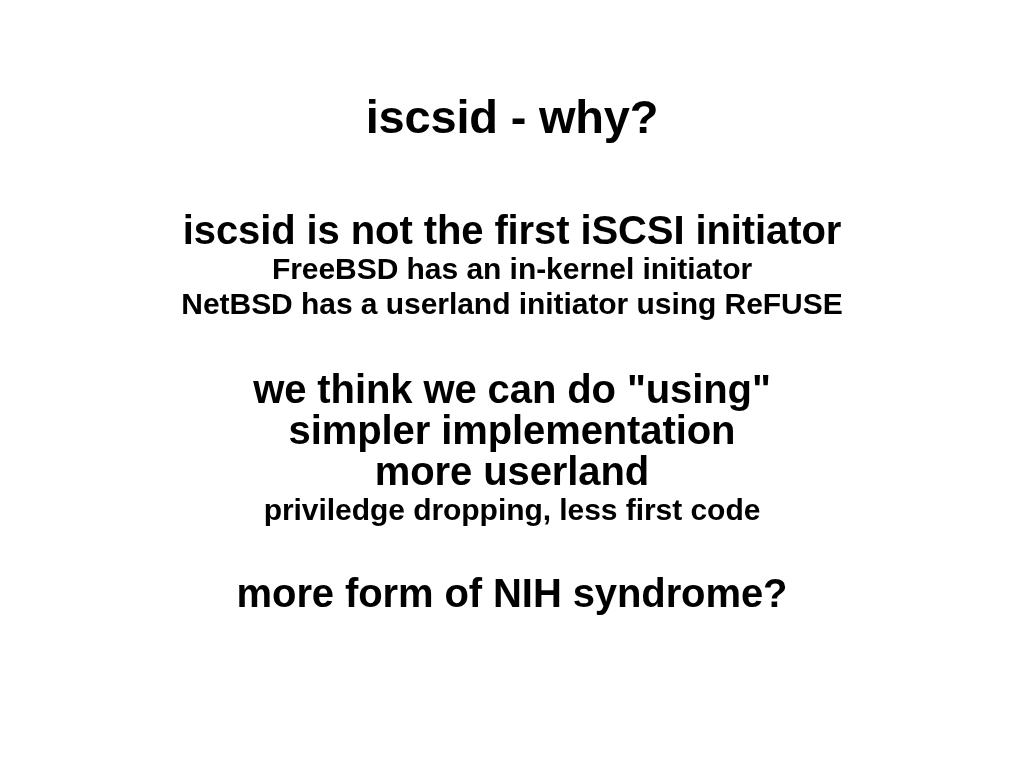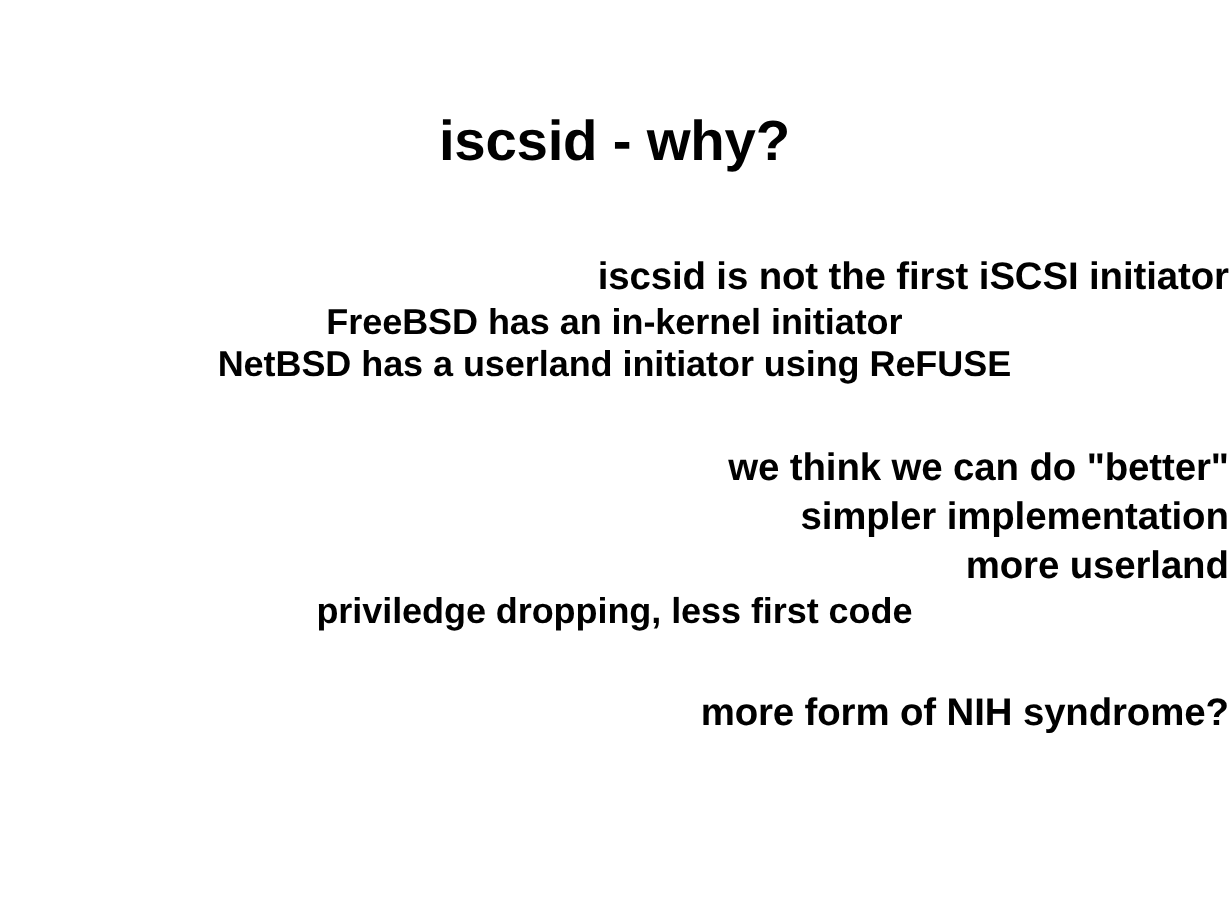--- a/index.html
+++ b/index.html
@@ -56,24 +56,23 @@
     display: block;
     width: 100%;
     text-align: center;
     font-weight: bold;
     color: #000000;
     white-space: nowrap;
   }
 
   
   .line.lead {
-    font-size: 32px;
+    font-size: 40px;
     line-height: 41px;
     letter-spacing: -0.1px;
-    text-align: right;
   }
 
   
   .line.sub {
     font-size: 30px;
     line-height: 35px;
     letter-spacing: -0.05px;
   }
 </style>
 </head>
@@ -87,21 +86,21 @@
 
     <div class="block">
       <span class="line lead">iscsid is not the first iSCSI initiator</span>
       <span class="line sub">FreeBSD has an in-kernel initiator</span>
       <span class="line sub">NetBSD has a userland initiator using ReFUSE</span>
     </div>
 
     <div class="block-gap-1"></div>
 
     <div class="block">
-      <span class="line lead">we think we can do "better"</span>
+      <span class="line lead">we think we can do "using"</span>
       <span class="line lead">simpler implementation</span>
       <span class="line lead">more userland</span>
       <span class="line sub">priviledge dropping, less first code</span>
     </div>
 
     <div class="block-gap-2"></div>
 
     <div class="block">
       <span class="line lead">more form of NIH syndrome?</span>
     </div>

